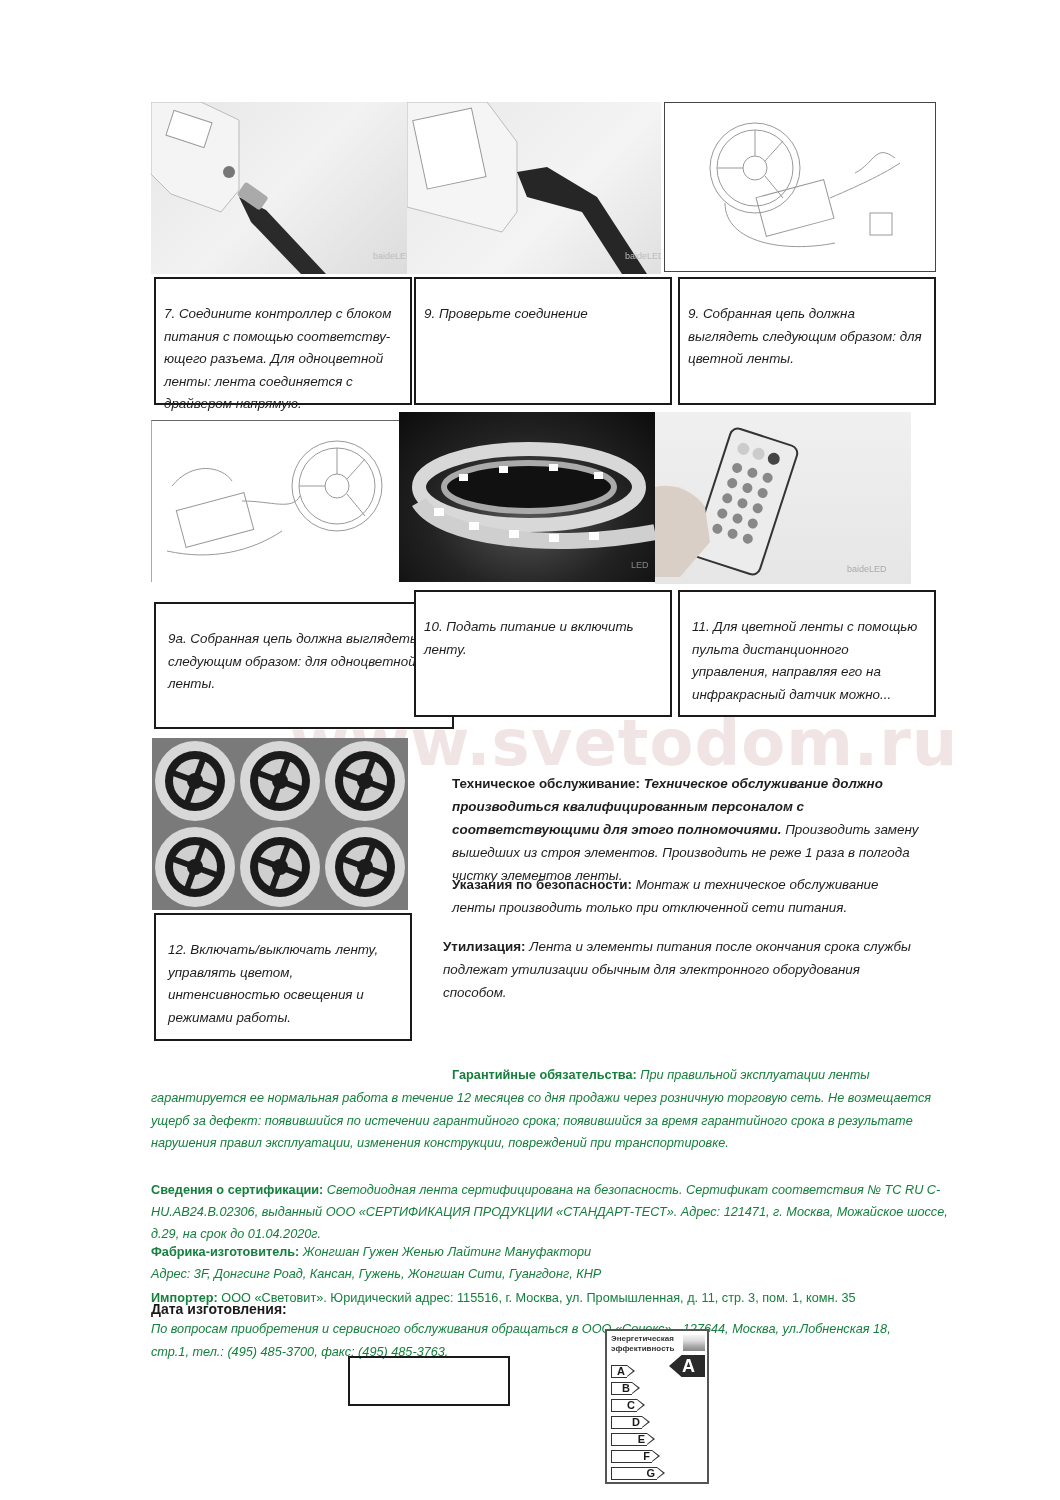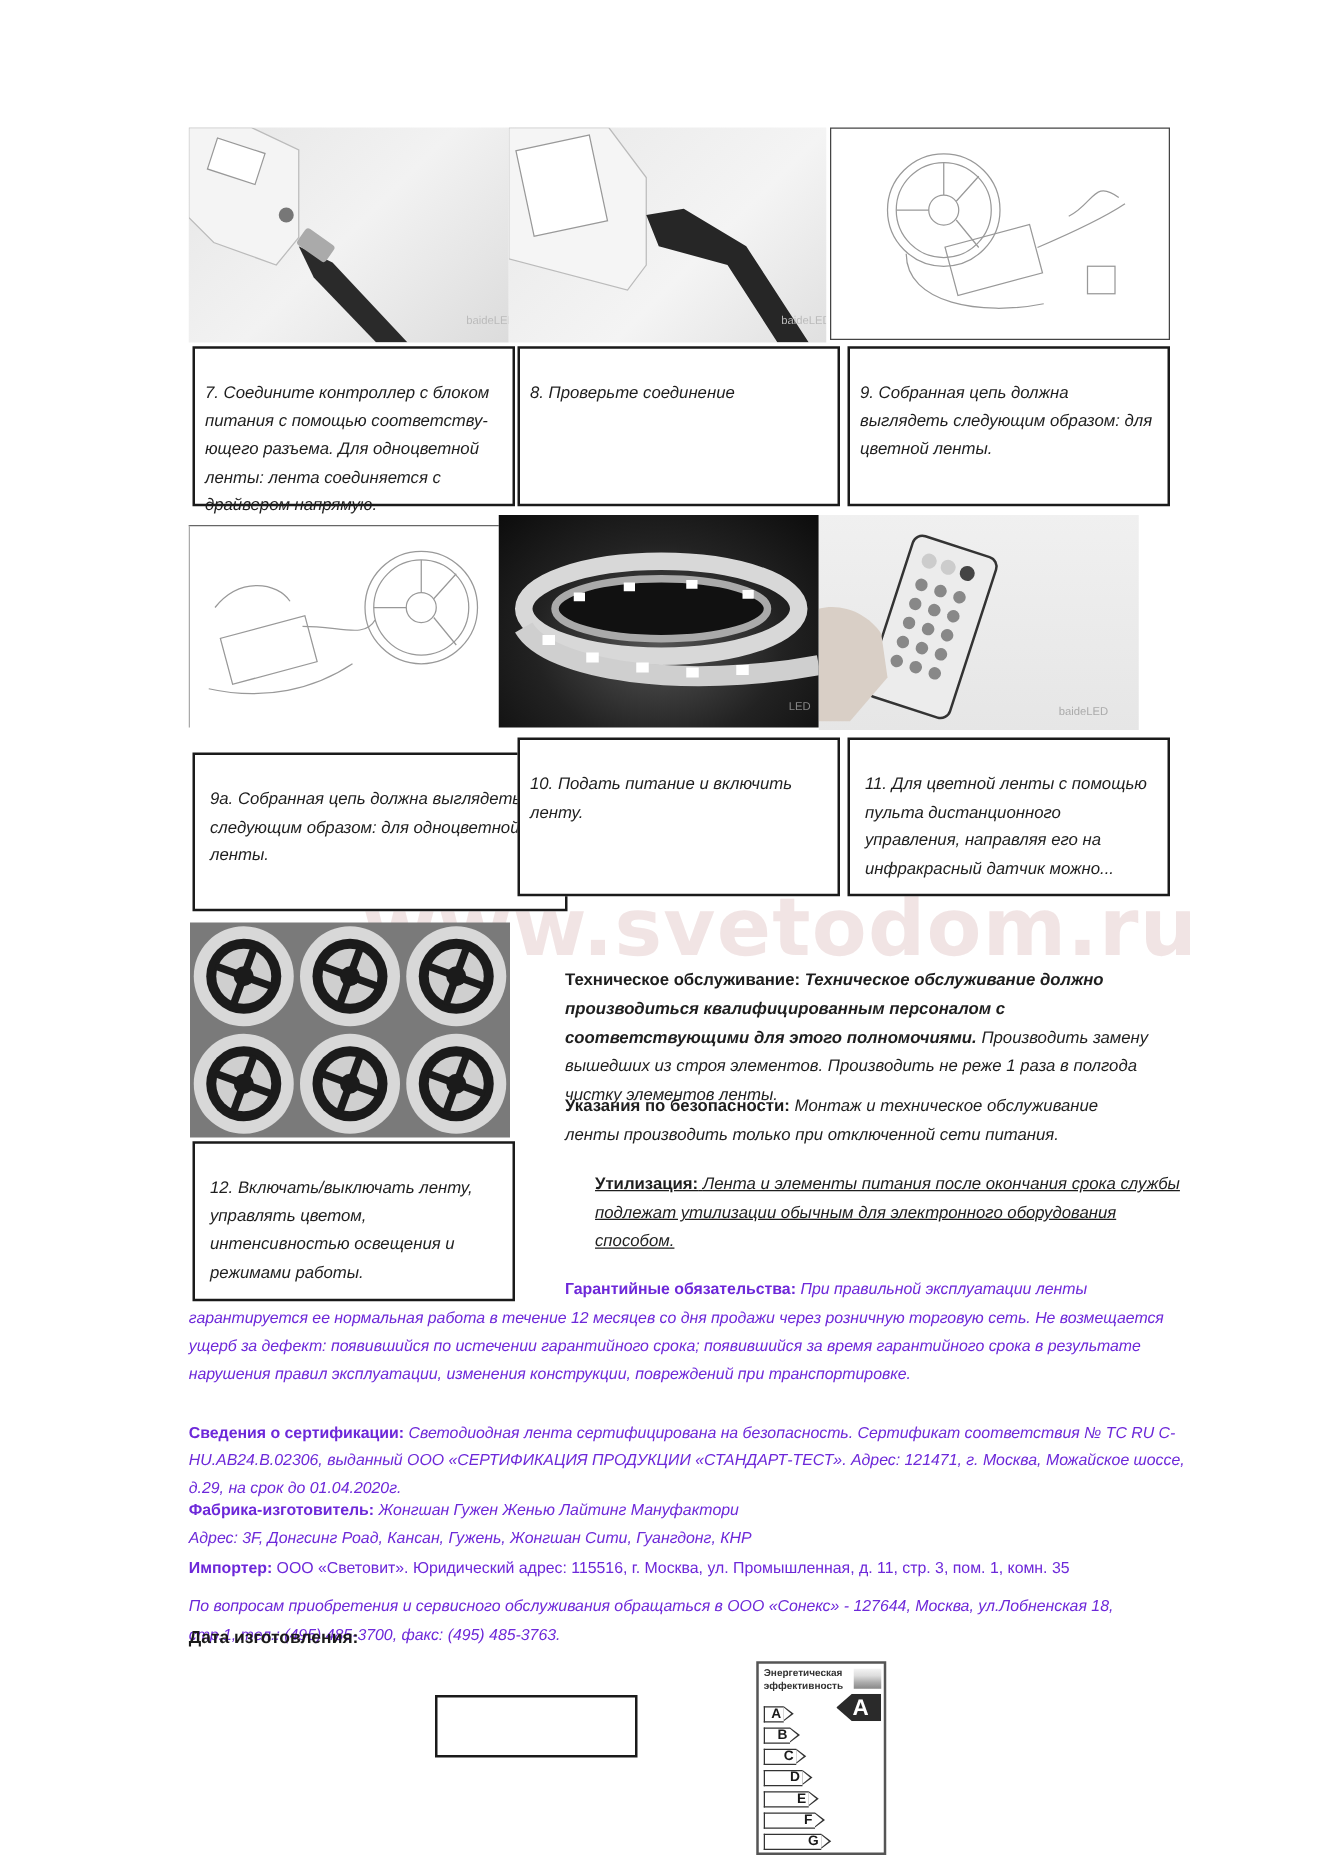--- a/index.html
+++ b/index.html
@@ -8,21 +8,21 @@
   .abs { position:absolute; }
   .photo { position:absolute; overflow:hidden; }
   .caption-box { position:absolute; border:2px solid #1a1a1a; background:#fff; box-sizing:border-box;
                  padding:24px 6px 4px 8px; font-style:italic; font-size:13.4px; line-height:22.5px; color:#1e1e1e; }
   .wm { position:absolute; left:290px; top:706px; font-family:"DejaVu Sans", sans-serif; font-weight:bold;
         font-size:64px; letter-spacing:1px; color:rgba(210,170,170,0.32); white-space:nowrap; pointer-events:none; }
   .para { position:absolute; font-size:13.4px; line-height:23px; color:#1e1e1e; }
   .para b.lbl { font-weight:bold; font-style:normal; }
   .para i { font-style:italic; }
   .bi { font-weight:bold; font-style:italic; }
-  .para2 { position:absolute; font-size:12.7px; line-height:22.5px; color:#6d28d9; }
+  .para2 { position:absolute; font-size:12.7px; line-height:22.5px; color:#15803d;margin-top:44px; }
   .energy { position:absolute; left:605px; top:1329px; width:104px; height:155px; border:2px solid #555; box-sizing:border-box; background:#fff; }
   .egrade { position:absolute; height:13px; border:1.5px solid #333; border-right:none; box-sizing:border-box; background:#fff;
             font-size:11px; font-weight:bold; line-height:11px; text-align:right; padding-right:2px; }
   .egrade::after { content:""; position:absolute; right:-8px; top:-1.5px; width:0; height:0;
             border-top:6.5px solid transparent; border-bottom:6.5px solid transparent; border-left:8px solid #333; }
   .egrade::before { content:""; position:absolute; right:-6px; top:0px; width:0; height:0; z-index:1;
             border-top:5px solid transparent; border-bottom:5px solid transparent; border-left:6px solid #fff; }
   .egrade span { position:relative; z-index:2; }
 </style>
 </head>
@@ -54,21 +54,21 @@
       <circle cx="90" cy="65" r="38"></circle>
       <circle cx="90" cy="65" r="12"></circle>
     <path d="M90 53 L90 27 M78 65 L52 65 M100 73 L118 95 M100 58 L118 38"></path>
     <rect x="95" y="85" width="70" height="40" transform="rotate(-15 130 105)"></rect>
     <path d="M165 95 C200 80 220 70 235 60 M190 70 C210 60 210 40 230 55 M60 100 C60 140 120 150 170 140"></path>
     <rect x="205" y="110" width="22" height="22"></rect>
   </svg>
 </div>
 
 <div class="caption-box" style="left:154px;top:277px;width:258px;height:128px;">7. Соедините контроллер с блоком питания с помощью соответству-ющего разъема. Для одноцветной ленты: лента соединяется с драйвером напрямую.</div>
-<div class="caption-box" style="left:414px;top:277px;width:258px;height:128px;">8. Проверьте соединение</div>
+<div class="caption-box" style="left:414px;top:277px;width:258px;height:128px;">9. Проверьте соединение</div>
 <div class="caption-box" style="left:678px;top:277px;width:258px;height:128px;">9. Собранная цепь должна выглядеть следующим образом: для  цветной ленты.</div>
 
 <div class="photo" style="left:151px;top:420px;width:248px;height:162px;background:#fff;border-top:1px solid #666;border-left:1px solid #aaa;box-sizing:border-box;">
   <svg width="248" height="162" viewBox="0 0 248 162" fill="none" stroke="#999" stroke-width="1">
     <circle cx="185" cy="65" r="45"></circle>
       <circle cx="185" cy="65" r="38"></circle>
       <circle cx="185" cy="65" r="12"></circle>
     <path d="M185 53 L185 27 M173 65 L147 65 M195 73 L213 95 M195 58 L213 38"></path>
     <rect x="28" y="80" width="70" height="38" transform="rotate(-15 63 99)"></rect>
     <path d="M20 65 C40 40 70 45 80 60 M90 80 C120 80 140 90 148 75 M15 130 C60 140 100 130 130 110"></path>
@@ -198,21 +198,21 @@
   <b class="lbl">Техническое обслуживание:</b>
   <span class="bi">Техническое обслуживание должно производиться квалифицированным персоналом с соответствующими для этого полномочиями.</span>
   <i>Производить замену вышедших из строя элементов. Производить не реже 1 раза в полгода чистку элементов ленты.</i>
 </div>
 
 <div class="para" style="left:452px;top:873px;width:470px;">
   <b class="lbl">Указания по безопасности:</b>
   <i>Монтаж и техническое обслуживание ленты производить только при отключенной сети питания.</i>
 </div>
 
-<div class="para" style="left:476px;top:935px;width:470px;text-decoration:underline;">
+<div class="para" style="left:443px;top:935px;width:470px;">
   <b class="lbl">Утилизация:</b>
   <i>Лента и элементы питания после окончания срока службы подлежат утилизации обычным для электронного оборудования способом.</i>
 </div>
 
 <div class="para2" style="left:452px;top:1020px;width:490px;">
   <b class="lbl">Гарантийные обязательства:</b>
   <i>При правильной эксплуатации ленты</i>
 </div>
 <div class="para2" style="left:151px;top:1043px;width:800px;">
   <i>гарантируется ее нормальная работа в течение 12 месяцев со дня продажи через розничную торговую сеть. Не возмещается ущерб за дефект: появившийся по истечении гарантийного срока; появившийся за время гарантийного срока в результате нарушения правил эксплуатации, изменения конструкции, повреждений при транспортировке.</i>

